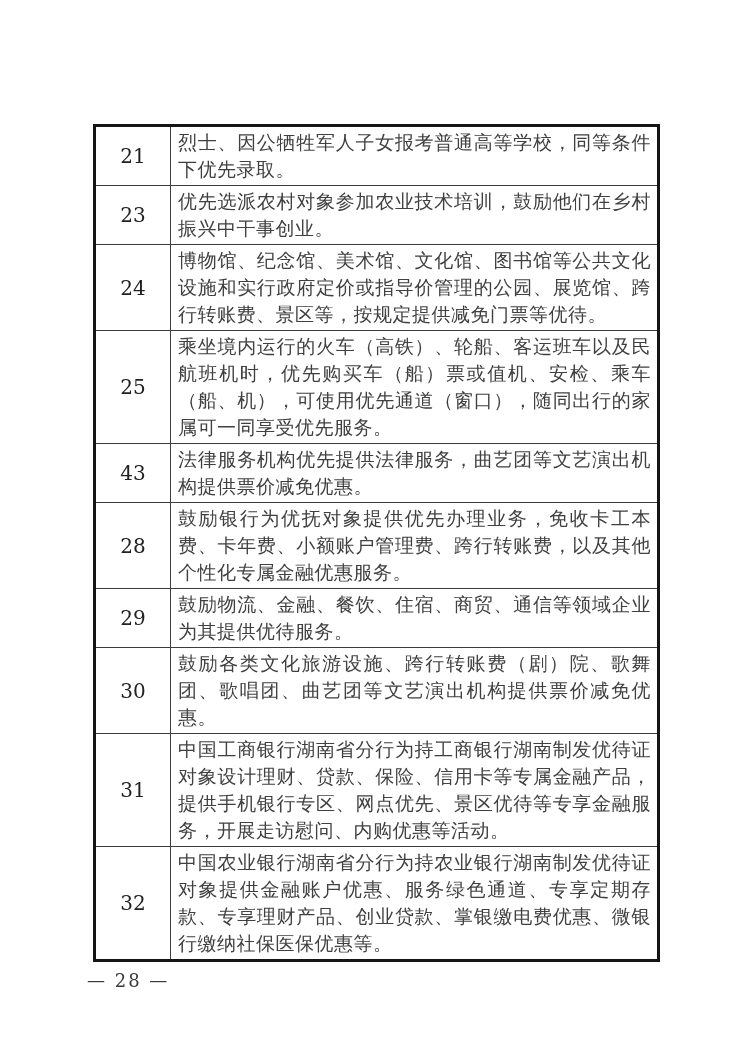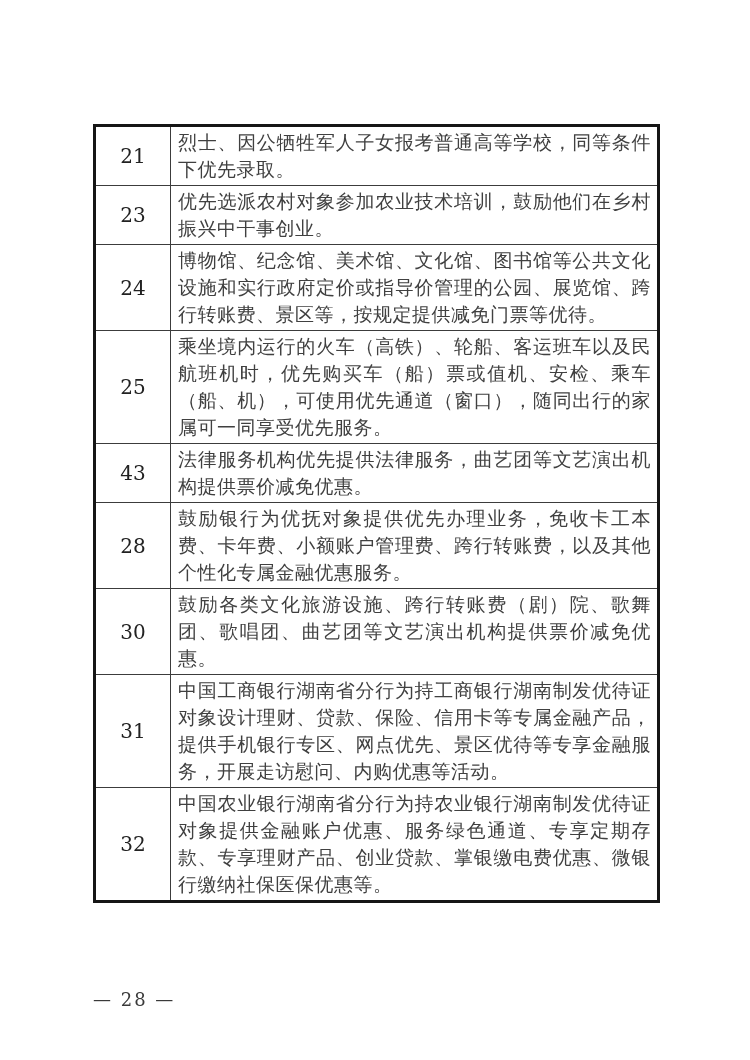--- a/index.html
+++ b/index.html
@@ -48,27 +48,26 @@
     font-size: 19px;
     line-height: 27px;
     padding: 2px 6px 2px 7px;
     text-align: justify;
     text-justify: inter-character;
     color: #404040;
     letter-spacing: 0.5px;
   }
   .footer {
     position: absolute;
-    left: 93px;
+    left: 87px;
     top: 970px;
     font-size: 18px;
     color: #3a3a3a;
     letter-spacing: 2px;
     font-family: "DejaVu Serif", "Liberation Serif", serif;
-    margin-top: 19px;
   }
 </style>
 </head>
 <body>
 
 <div class="page">
 
   <table class="benefits-table">
     <tbody>
       <tr>
@@ -89,20 +88,24 @@
       </tr>
       <tr>
         <td class="num-cell">43</td>
         <td class="text-cell">法律服务机构优先提供法律服务，曲艺团等文艺演出机构提供票价减免优惠。</td>
       </tr>
       <tr>
         <td class="num-cell">28</td>
         <td class="text-cell">鼓励银行为优抚对象提供优先办理业务，免收卡工本费、卡年费、小额账户管理费、跨行转账费，以及其他个性化专属金融优惠服务。</td>
       </tr>
       <tr>
+        <td class="num-cell">29</td>
+        <td class="text-cell">鼓励物流、金融、餐饮、住宿、商贸、通信等领域企业为其提供优待服务。</td>
+      </tr>
+      <tr>
         <td class="num-cell">30</td>
         <td class="text-cell">鼓励各类文化旅游设施、跨行转账费（剧）院、歌舞团、歌唱团、曲艺团等文艺演出机构提供票价减免优惠。</td>
       </tr>
       <tr>
         <td class="num-cell">31</td>
         <td class="text-cell">中国工商银行湖南省分行为持工商银行湖南制发优待证对象设计理财、贷款、保险、信用卡等专属金融产品，提供手机银行专区、网点优先、景区优待等专享金融服务，开展走访慰问、内购优惠等活动。</td>
       </tr>
       <tr>
         <td class="num-cell">32</td>
         <td class="text-cell">中国农业银行湖南省分行为持农业银行湖南制发优待证对象提供金融账户优惠、服务绿色通道、专享定期存款、专享理财产品、创业贷款、掌银缴电费优惠、微银行缴纳社保医保优惠等。</td>

